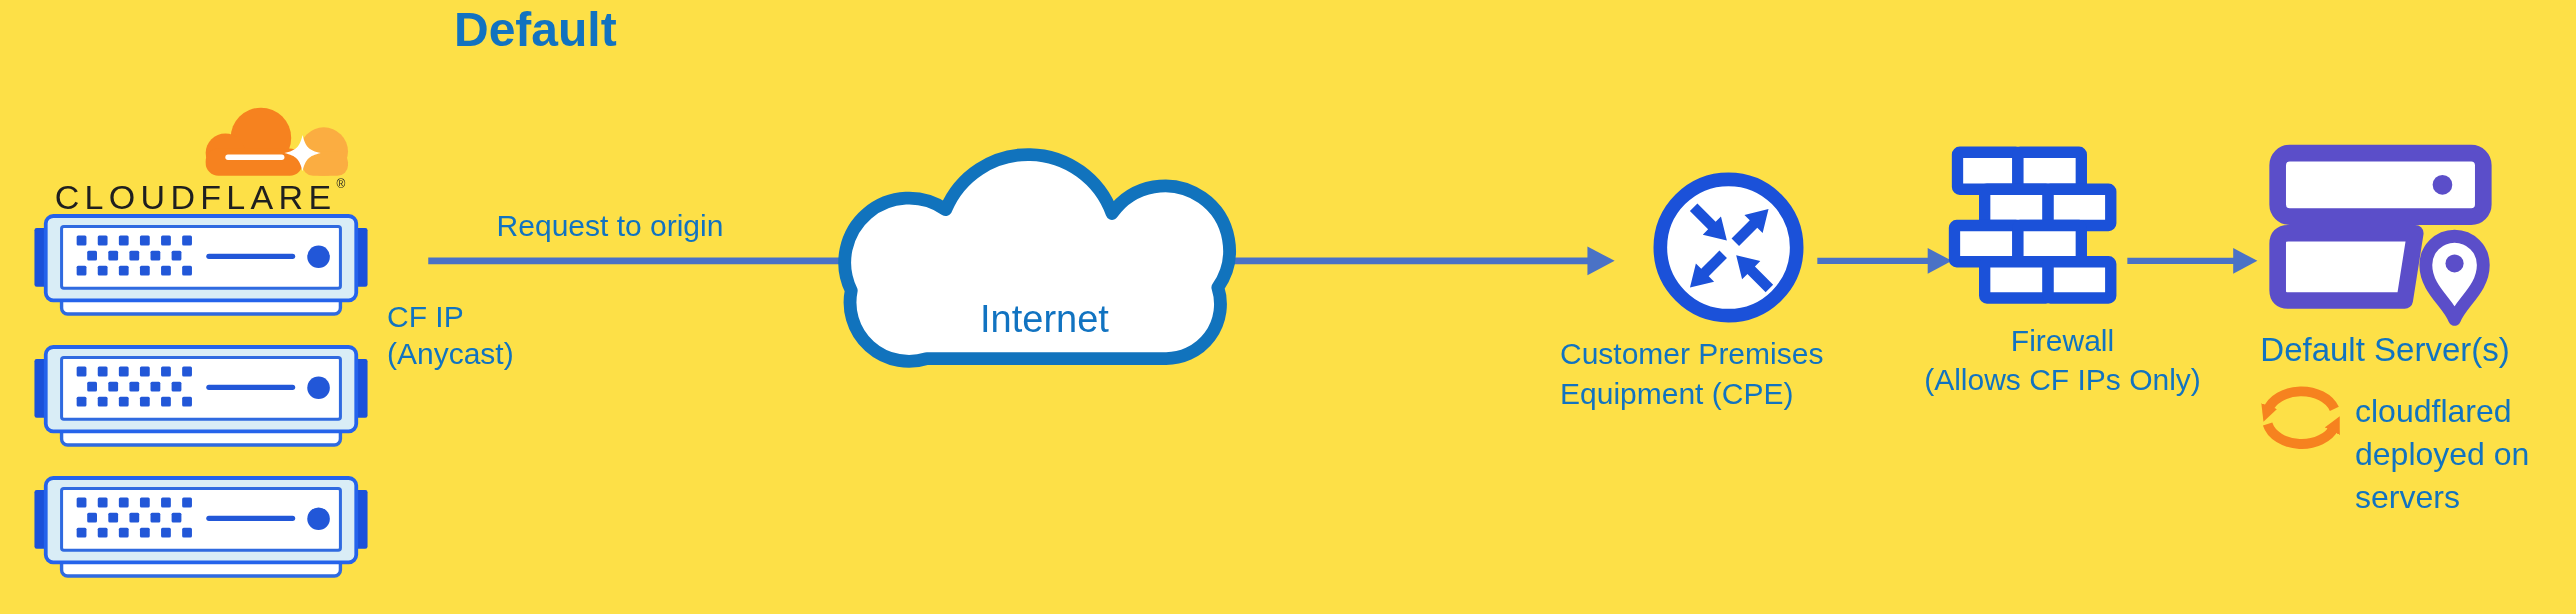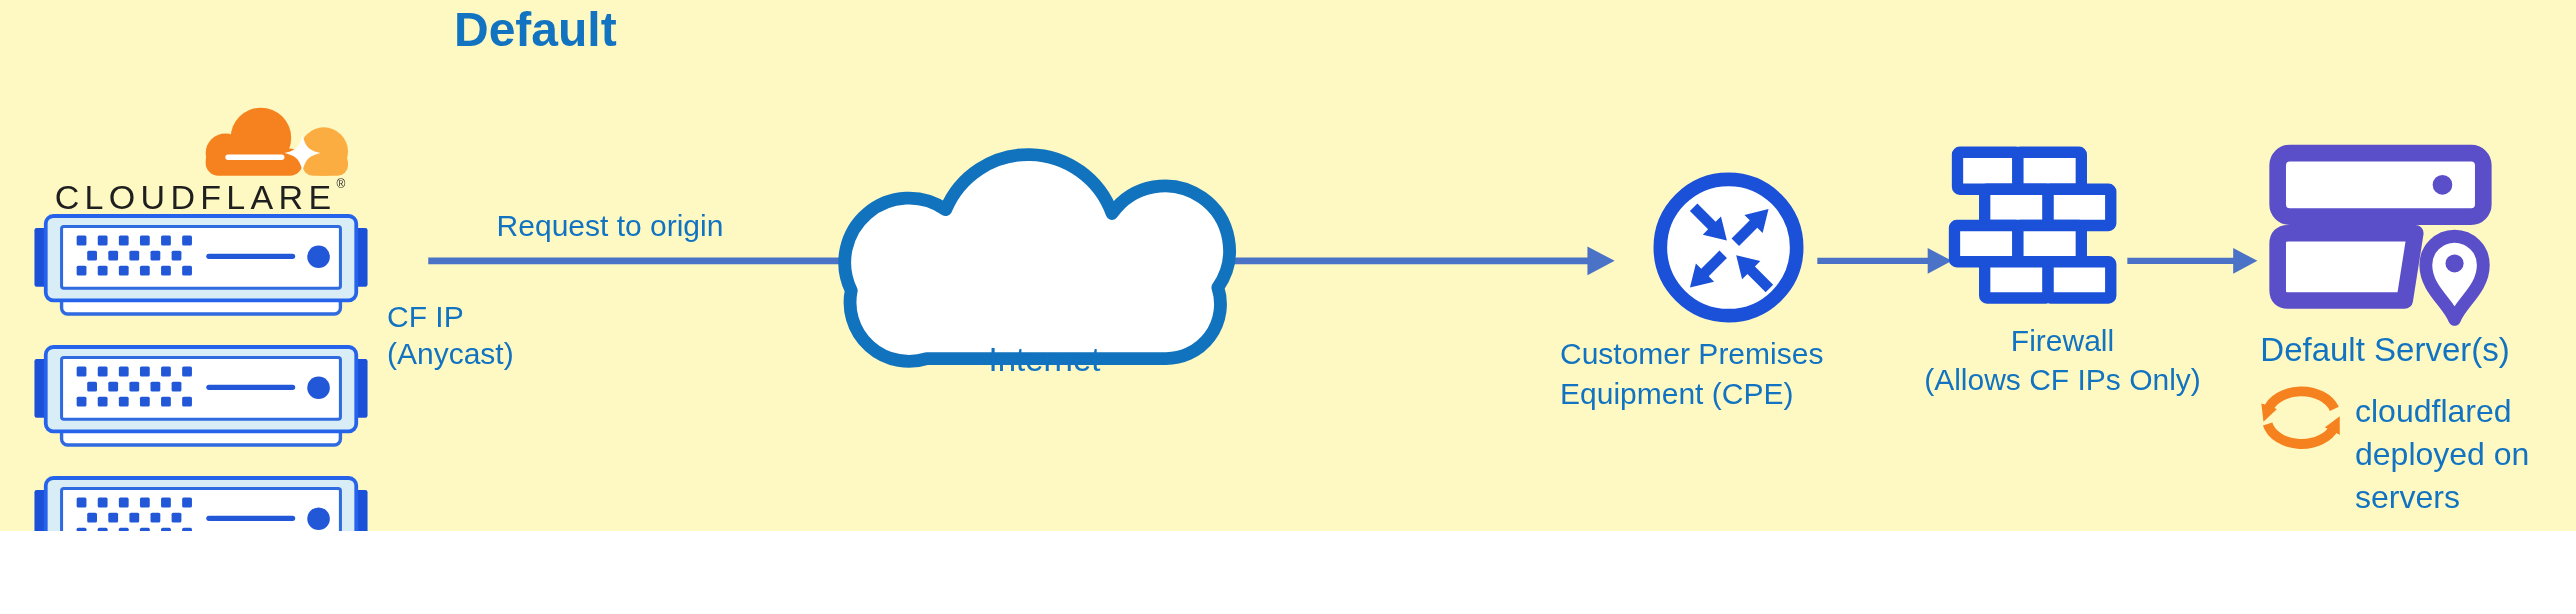--- a/index.html
+++ b/index.html
@@ -1,17 +1,17 @@
 <!DOCTYPE html>
 <html style="font-size:12px"><head>
 <meta charset="utf-8">
 <style>
   html,body{margin:0;padding:0;background:#ffffff;}
   body{font-family:"Liberation Sans","DejaVu Sans",sans-serif;}
-  .canvas{position:relative;width:2576px;height:531px;background:#fef9c3;overflow:hidden;}
+  .canvas{position:relative;width:2576px;height:614px;background:#fde047;overflow:hidden;}
   .abs{position:absolute;}
   .blue-label{color:#1173c1;font-size:30px;line-height:39px;font-weight:400;}
   .title{color:#1273c0;font-size:48px;font-weight:600;letter-spacing:0px;}
   .wordmark{color:#1f1f1f;font-size:34px;font-weight:400;letter-spacing:5.3px;white-space:nowrap;}
   .wordmark .reg{font-size:12px;vertical-align:21px;letter-spacing:0;}
   .center{text-align:center;}
   svg{display:block;overflow:visible;}
   .z1{z-index:1}.z2{z-index:2}.z3{z-index:3}
 </style>
 </head>
@@ -138,21 +138,21 @@
 
   <div class="abs blue-label center" style="left:471px;top:206px;width:278px;">Request to origin</div>
   <div class="abs blue-label" style="left:387px;top:278px;line-height:37px;margin-top:20px;">
     <span style="display:block">CF IP</span>
     <span style="display:block">(Anycast)</span>
   </div>
 
   <svg class="abs z3" style="left:821px;top:100px;" width="446" height="276" viewBox="0 0 590 365">
     <path d="M140 342 A 78 78 0 0 1 40 252 A 85 85 0 0 1 165 145 A 118 118 0 0 1 385 150 A 82 82 0 0 1 525 248 A 72 72 0 0 1 455 342 Z" fill="#ffffff" stroke="#1173bd" stroke-width="17" stroke-linejoin="round" stroke-linecap="round"></path>
   </svg>
-  <div class="abs blue-label center z3" style="left:825px;top:300px;width:439px;font-size:33px;margin-top:40px;">Internet</div>
+  <div class="abs blue-label center z3" style="left:825px;top:300px;width:439px;font-size:38px;">Internet</div>
 
   <svg class="abs z2" style="left:1652px;top:171px;" width="153" height="153" viewBox="0 0 202 202">
     <circle cx="101" cy="101" r="90" fill="#ffffff" stroke="#1b51d9" stroke-width="18"></circle>
     <g fill="#1b51d9">
       <path d="M0,-7 L34,-7 L34,-17 L62,0 L34,17 L34,7 L0,7 Z" transform="translate(55,48) rotate(45)"></path>
       <path d="M0,-7 L34,-7 L34,-17 L62,0 L34,17 L34,7 L0,7 Z" transform="translate(110,94) rotate(-45)"></path>
       <path d="M0,-7 L34,-7 L34,-17 L62,0 L34,17 L34,7 L0,7 Z" transform="translate(94,110) rotate(135)"></path>
       <path d="M0,-7 L34,-7 L34,-17 L62,0 L34,17 L34,7 L0,7 Z" transform="translate(155,155) rotate(-135)"></path>
     </g>
   </svg>

